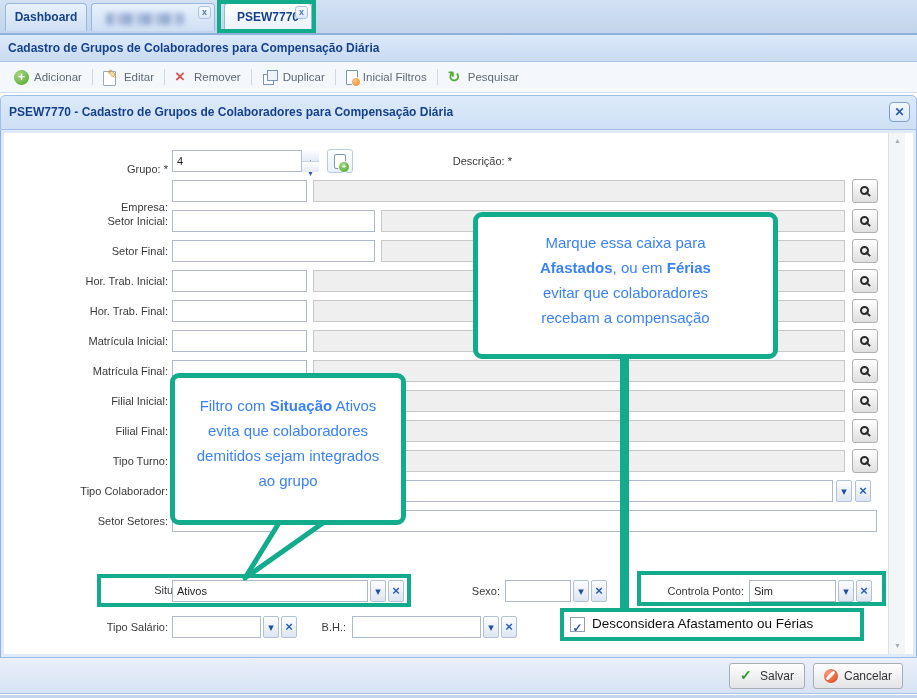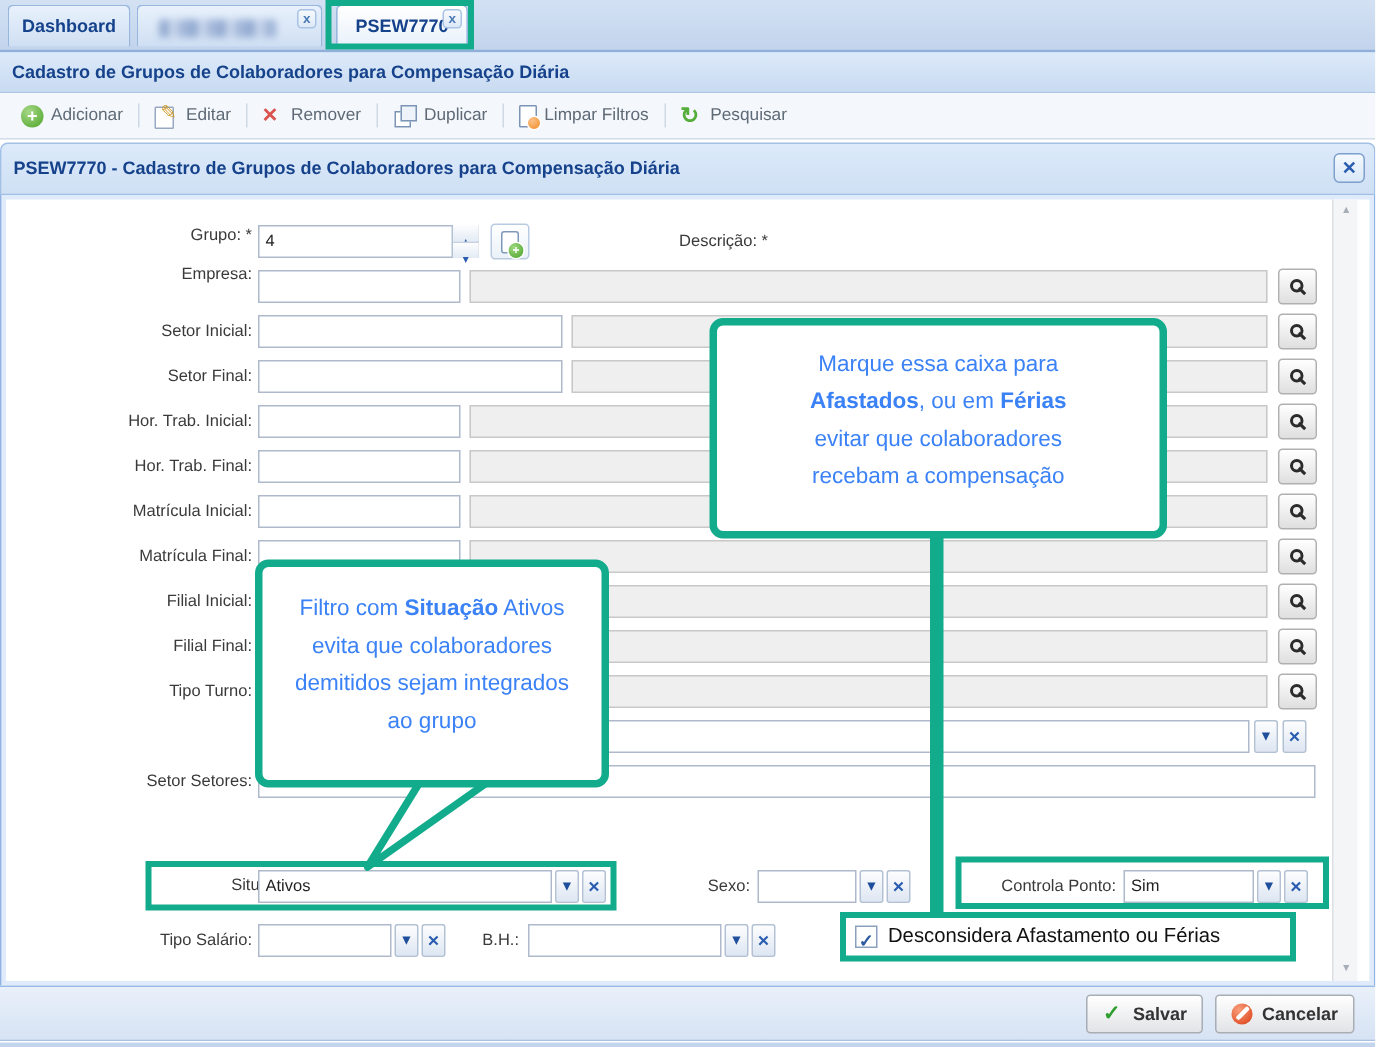--- a/index.html
+++ b/index.html
@@ -57,21 +57,21 @@
   .panel-close { position:absolute; right:6px; top:6px; width:21px; height:20px; border:1px solid #7fa0cd;
     border-radius:4px; background:linear-gradient(#f4f9fe,#d9e7f7); color:#2a5db0; font-weight:bold;
     font-size:12px; line-height:18px; text-align:center; }
   .panel-body { position:absolute; left:0; top:130px; width:917px; height:527px; background:#fff;
     border-left:1px solid #8db2e3; border-right:1px solid #8db2e3;
     box-shadow:inset 0 0 0 3px #dfeafa; }
 
   
   .footer { position:absolute; left:0; top:657px; width:917px; height:37px;
     background:linear-gradient(#e9f0fa,#d6e3f4); border-top:1px solid #99bbe8; border-bottom:1px solid #a9c2e2;
-    display:flex; align-items:center; justify-content:flex-end; gap:8px; padding-right:14px;font-weight:bold; }
+    display:flex; align-items:center; justify-content:flex-end; gap:8px; padding-right:14px; }
   .bottom-strip { position:absolute; left:0; top:695px; width:917px; height:3px; background:#c3d5ed; }
   .btn { height:26px; border:1px solid #a9aeb5; border-radius:3px; background:linear-gradient(#ffffff,#e2e3e6);
     color:#333; font-size:12px; display:flex; align-items:center; gap:6px; padding:0 10px; }
   .btn-split { display:flex; height:26px; }
   .btn-split .main { border-radius:3px 0 0 3px; border-right:1px solid #c2c6cc; }
   .btn-split .arrow { width:20px; height:26px; border:1px solid #a9aeb5; border-left:none;
     border-radius:0 3px 3px 0; background:linear-gradient(#ffffff,#e2e3e6); color:#555; font-size:9px;
     display:flex; align-items:center; justify-content:center; }
   .ico-check { width:14px; height:14px; }
   .ico-check::after { content:"\2713"; position:absolute; left:0; top:-2px; color:#2f9e2f; font-weight:bold; font-size:14px; }
@@ -160,48 +160,48 @@
       <span>Remover</span>
     </div>
     <div class="tb-sep"></div>
     <div class="tb-item">
       <span class="ico ico-dup"></span>
       <span>Duplicar</span>
     </div>
     <div class="tb-sep"></div>
     <div class="tb-item">
       <span class="ico ico-clearf"></span>
-      <span>Limpar Filtros</span>
+      <span>Inicial Filtros</span>
     </div>
     <div class="tb-sep"></div>
     <div class="tb-item">
       <span class="ico ico-refresh"></span>
       <span>Pesquisar</span>
     </div>
   </div>
 
   <div class="panel-header">
     <span>PSEW7770 - Cadastro de Grupos de Colaboradores para Compensação Diária</span>
     <span class="panel-close">✕</span>
   </div>
 
   <div class="panel-body"></div>
 
-  <div class="flabel" style="top:146px;">Grupo: *</div>
+  <div class="flabel" style="top:158px;">Grupo: *</div>
   <input class="tinput" style="left: 172px; top: 150px; width: 147px; padding-right: 20px;" value="4">
   <div class="spinner" style="left:301px;top:150px;">
     <div class="spin-btn up" style="top:0;"></div>
     <div class="spin-btn dn"></div>
   </div>
   <div class="newdoc-btn" style="left:327px;top:149px;">
     <span class="newdoc"></span>
   </div>
   <div class="flabel" style="left:400px;width:112px;top:150px;">Descrição: *</div>
 
-  <div class="flabel" style="top:172px;padding-left:14px;">Empresa:</div>
+  <div class="flabel" style="top:196px;padding-left:14px;">Empresa:</div>
   <input class="tinput" style="left: 172px; top: 180px; width: 135px;">
   <div class="greyfield" style="left:313px;top:180px;width:532px;"></div>
   <div class="lookup-btn" style="left:852px;top:179px;">
       <span class="mag"></span>
     </div>
 
   <div class="flabel" style="top:210px;">Setor Inicial:</div>
   <input class="tinput" style="left: 172px; top: 210px; width: 203px;">
   <div class="greyfield" style="left:381px;top:210px;width:464px;"></div>
   <div class="lookup-btn" style="left:852px;top:209px;">
@@ -257,20 +257,21 @@
       <span class="mag"></span>
     </div>
 
   <div class="flabel" style="top:450px;">Tipo Turno:</div>
   <input class="tinput" style="left: 172px; top: 450px; width: 135px;">
   <div class="greyfield" style="left:313px;top:450px;width:532px;"></div>
   <div class="lookup-btn" style="left:852px;top:449px;">
       <span class="mag"></span>
     </div>
 
+  <div class="flabel" style="top:480px;">Tipo Colaborador:</div>
   <input class="tinput" style="left: 172px; top: 480px; width: 661px;" value="">
   <div class="trigger v" style="left:836px;top:480px;"></div>
   <div class="trigger x" style="left:855px;top:480px;"></div>
 
   <div class="flabel" style="top:510px;">Setor Setores:</div>
   <input class="tinput" style="left: 172px; top: 510px; width: 705px;" value="">
 
   <div class="flabel" style="top:579px;margin-left:32px;">Situação:</div>
   <input class="tinput" style="left: 172px; top: 580px; width: 196px;" value="Ativos">
   <div class="trigger v" style="left:370px;top:580px;"></div>

